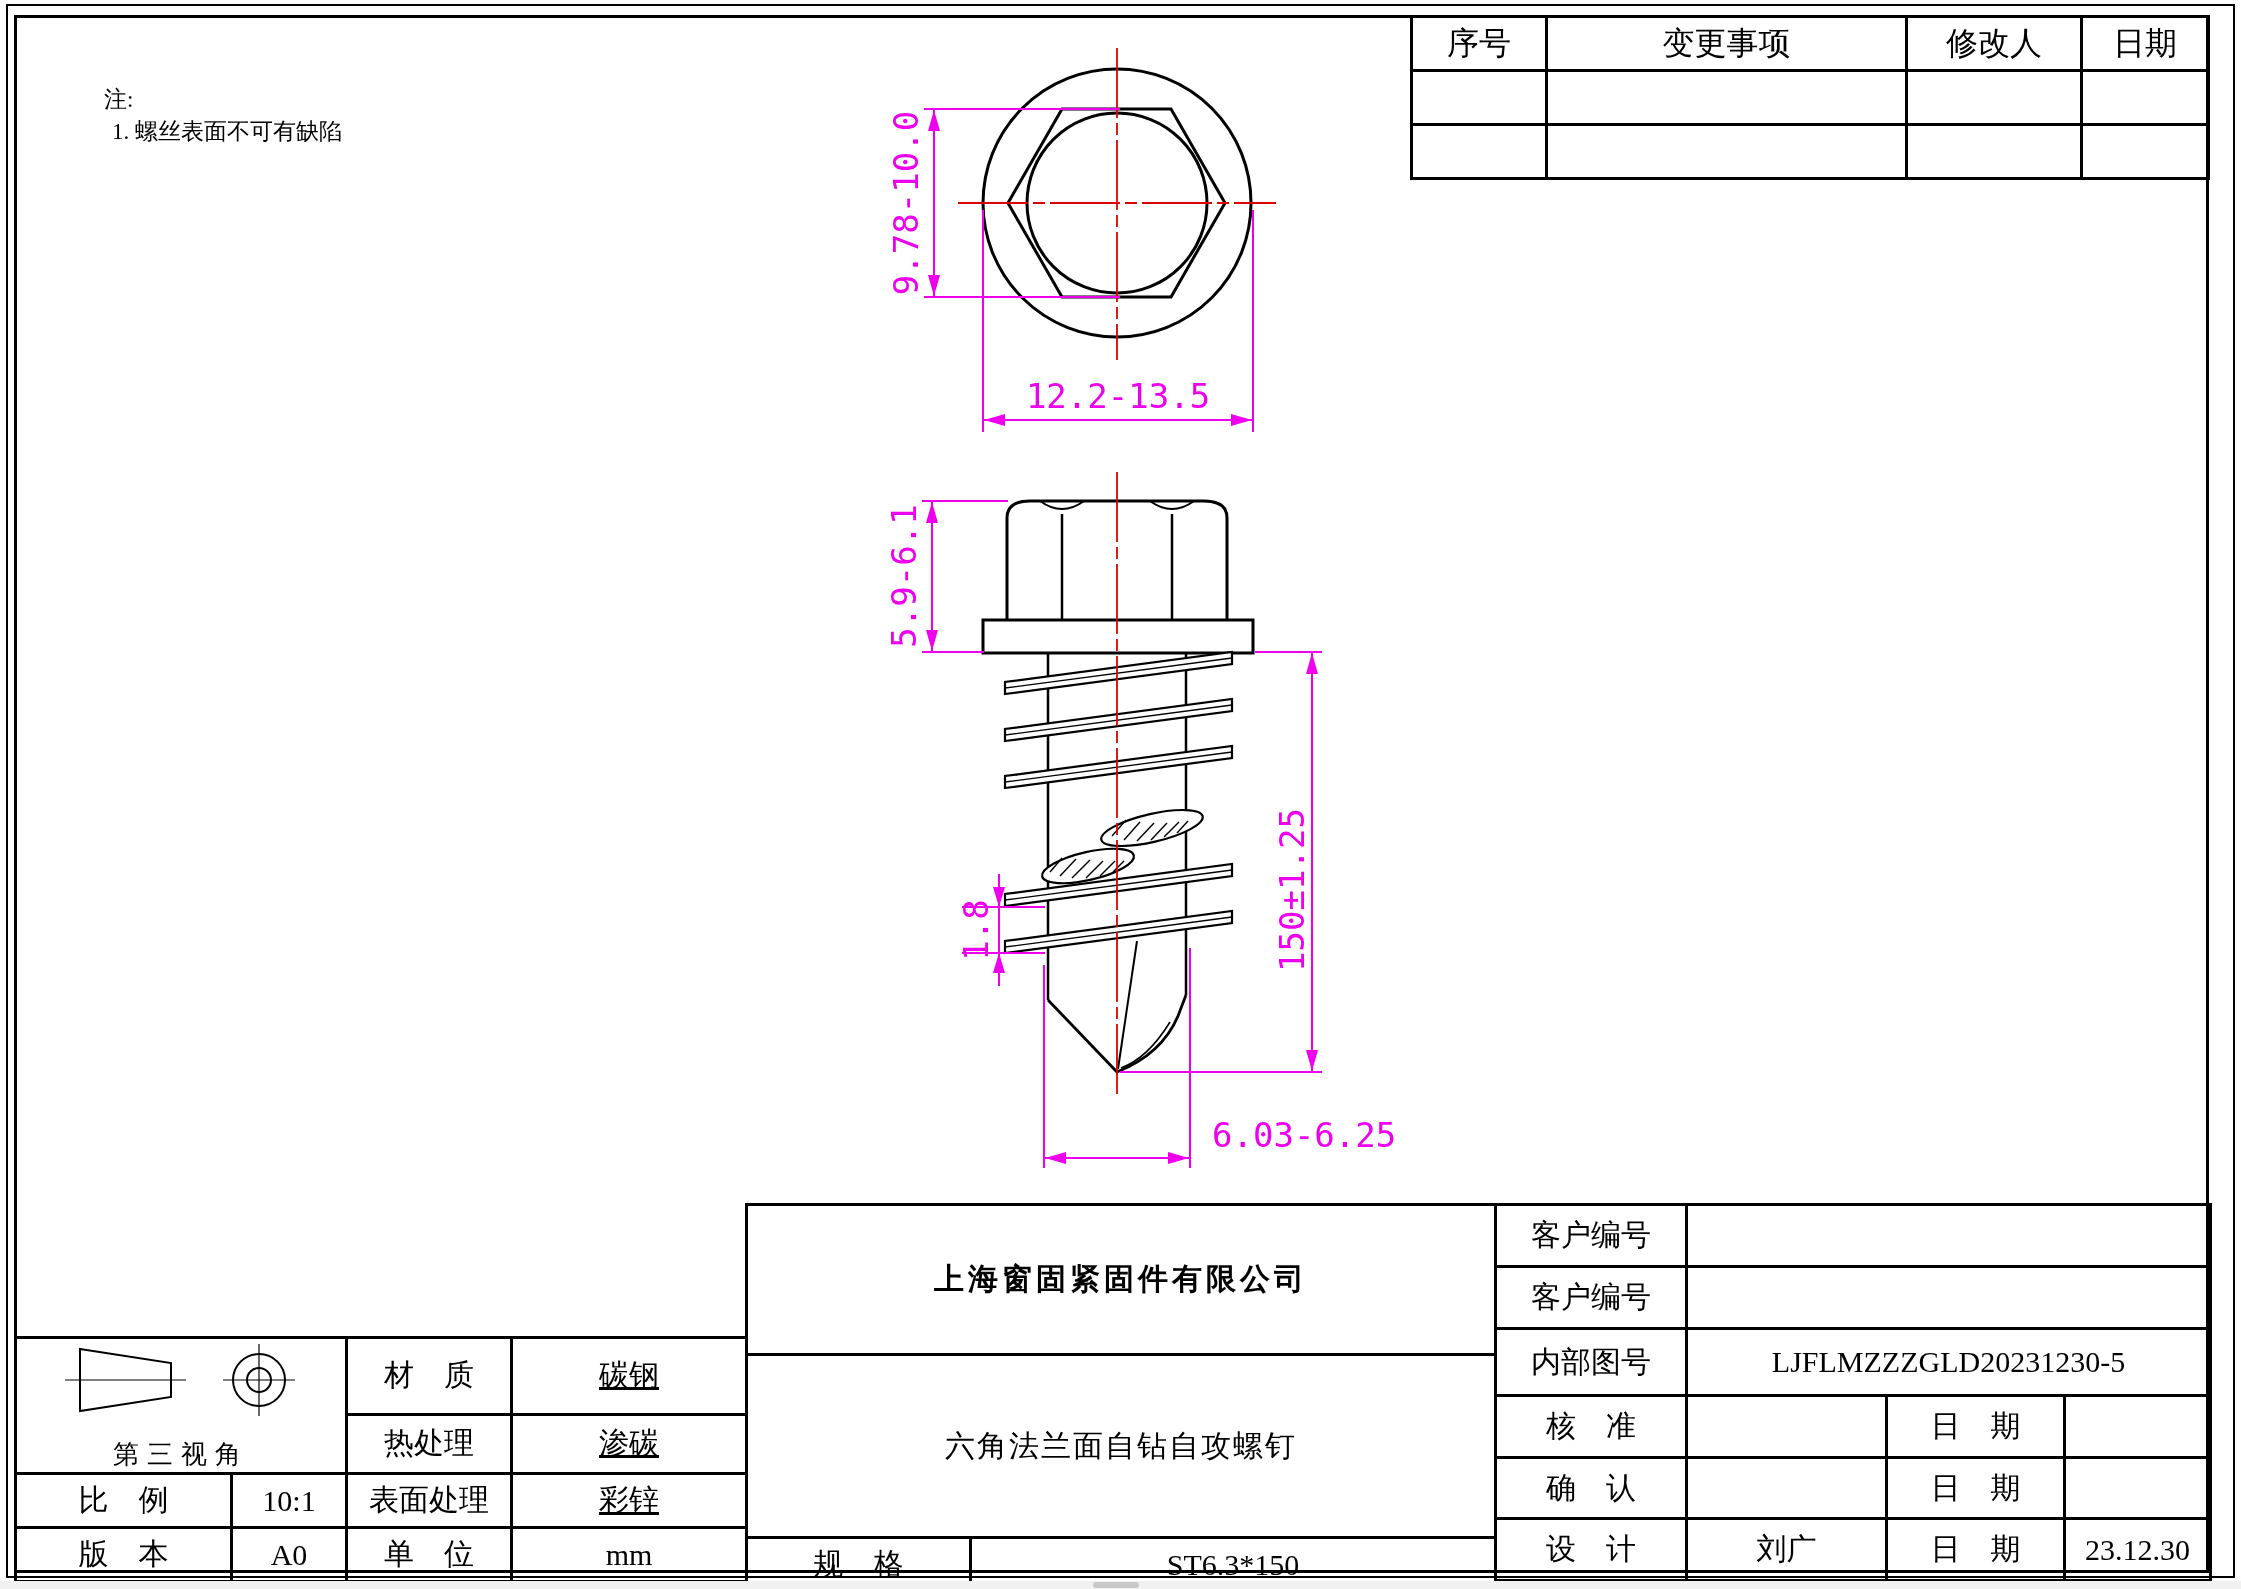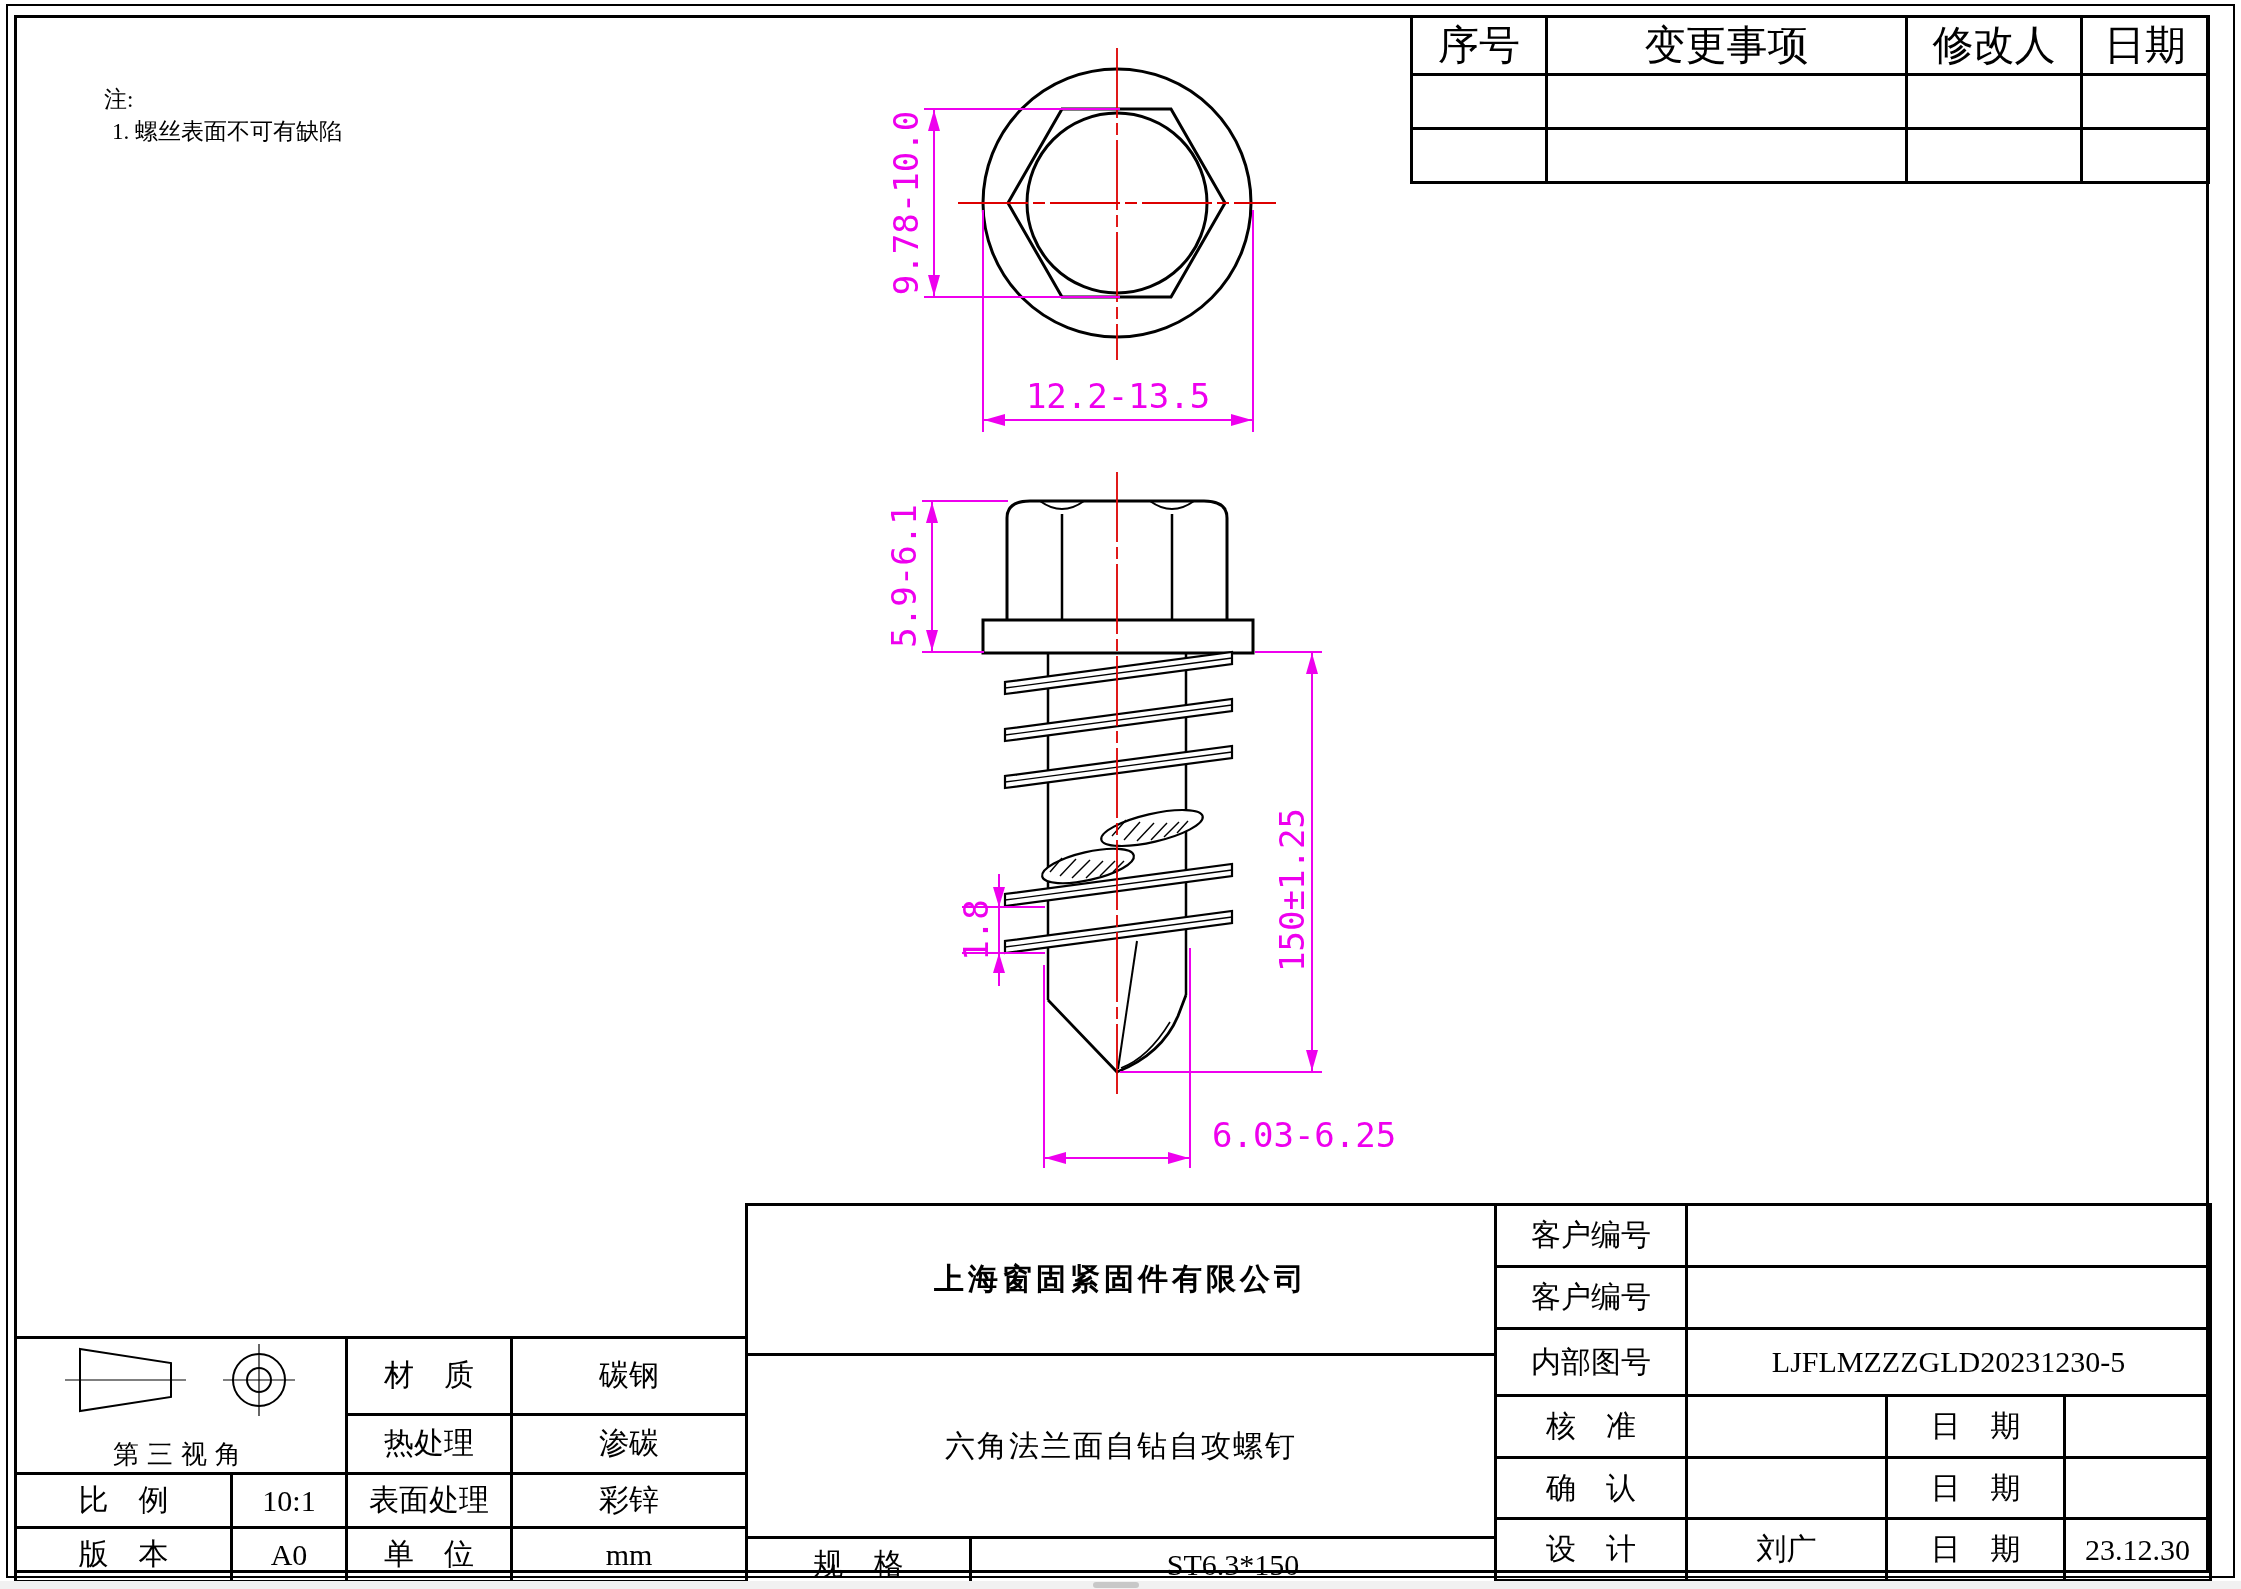--- a/index.html
+++ b/index.html
@@ -10,29 +10,29 @@
   
   #outer-border{left:6px;top:4px;width:2229px;height:1574px;border:2px solid #000;}
   #inner-border{left:14px;top:15px;width:2195px;height:1558px;border:3px solid #000;}
   
   #notes{left:104px;top:84px;font-size:23px;line-height:32px;color:#000;}
   #notes .n1{padding-left:8px;}
   
   table.tb{position:absolute;border-collapse:collapse;table-layout:fixed;background:transparent;}
   table.tb td{border:3px solid #000;text-align:center;vertical-align:middle;
               font-size:30px;color:#000;overflow:hidden;padding:0;}
-  td.val{font-size:24px;color:#222;}
+  td.val{font-size:24px;color:#222;text-decoration:underline;}
   td.cad, .cad{font-family:Liberation Serif, serif;font-size:28px;color:#111;}
   td.company-cell{font-size:50px;font-weight:bold;letter-spacing:4px;}
   td.product-cell{font-size:32px;letter-spacing:2px;}
   td.spec-value{text-align:left;padding-left:22px;font-size:30px;margin-left:28px;}
   td.internal-no{font-size:27px;}
   td.designer-cell{font-size:25px;color:#222;}
   td.date-val{font-size:26px;margin-left:25px;}
-  table.rev td{font-size:41px;font-family:Liberation Mono, monospace;}
+  table.rev td{font-size:32px;font-family:Liberation Mono, monospace;}
   .proj-label{font-size:26px;letter-spacing:8px;margin-top:2px;}
   
   .dim{font-family:"DejaVu Sans Mono",monospace;font-size:34px;fill:#ee00ee;}
   
   #scrollbar-track{left:0;top:1581px;width:2241px;height:8px;background:#f1f1f1;}
   #scrollbar-thumb{left:1093px;top:1582px;width:46px;height:6px;background:#c8c8c8;border-radius:3px;}
 </style>
 </head>
 <body>
 

